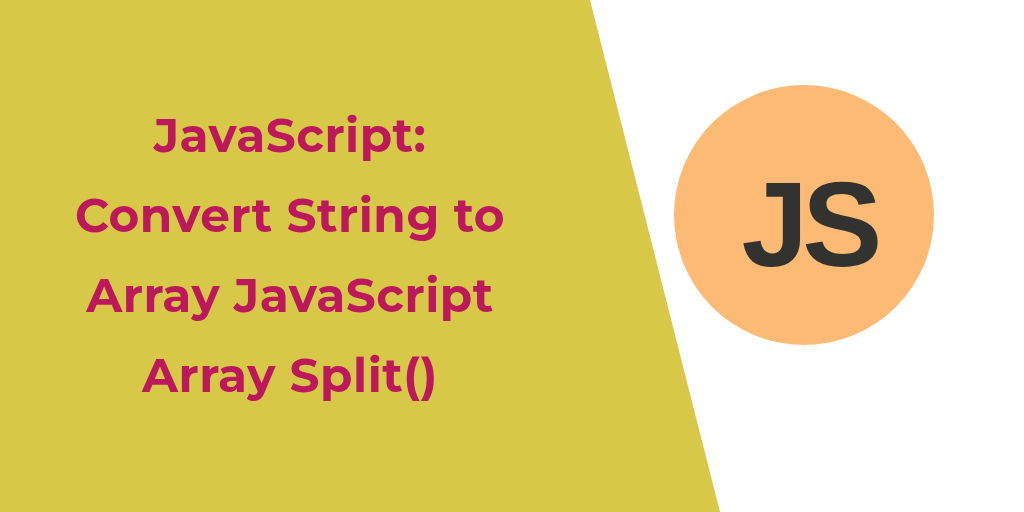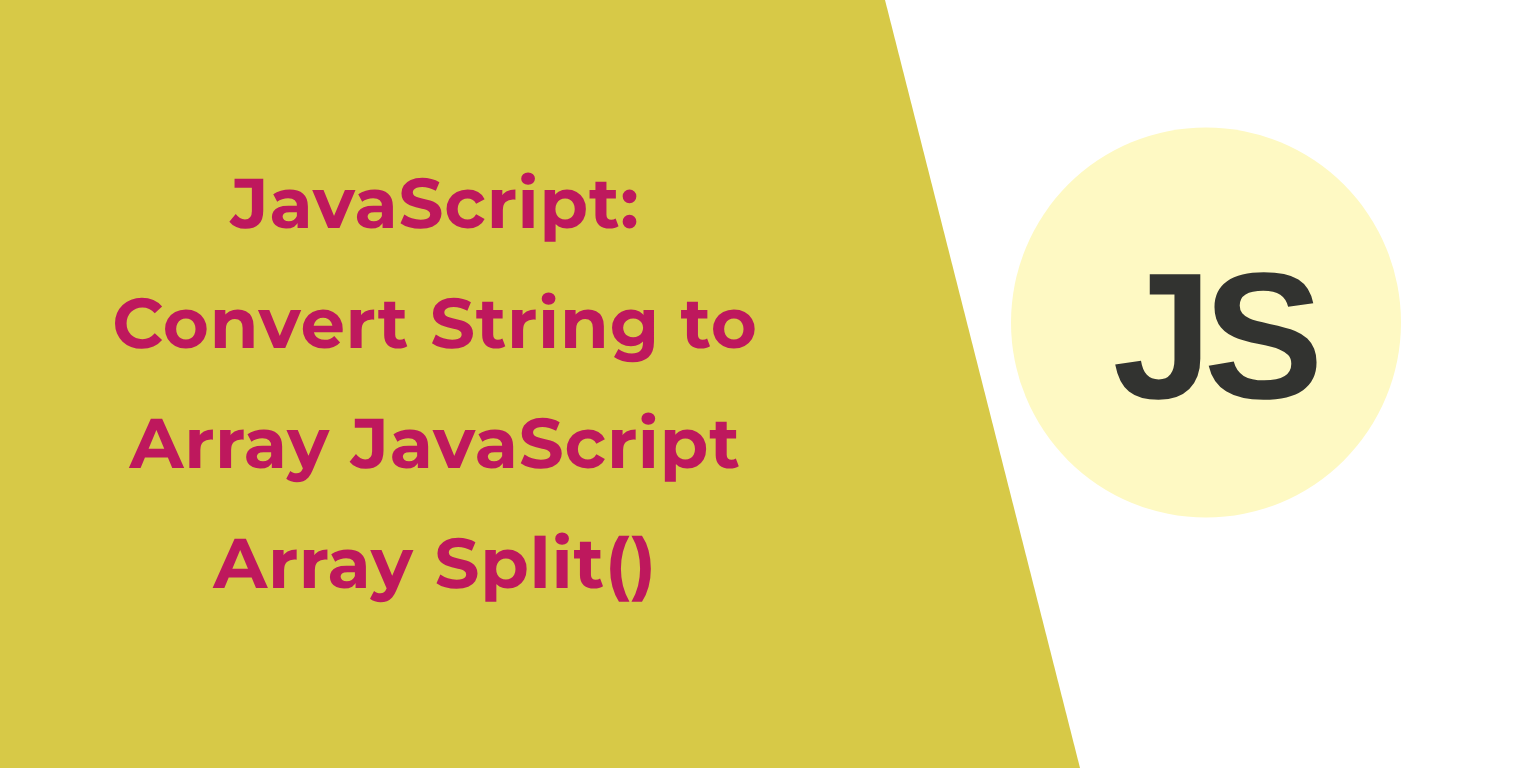--- a/index.html
+++ b/index.html
@@ -33,21 +33,21 @@
       width: 500px;
       letter-spacing: 0.5px;
     }
     .js-logo {
       position: absolute;
       top: 85px;
       right: 90px;
       width: 260px;
       height: 260px;
       border-radius: 50%;
-      background: #fef9c3;
+      background: #fdba74;
       z-index: 2;
       display: flex;
       align-items: center;
       justify-content: center;
     }
     .js-text {
       color: #323330;
       font-weight: 800;
       font-size: 120px;
       letter-spacing: -6px;

